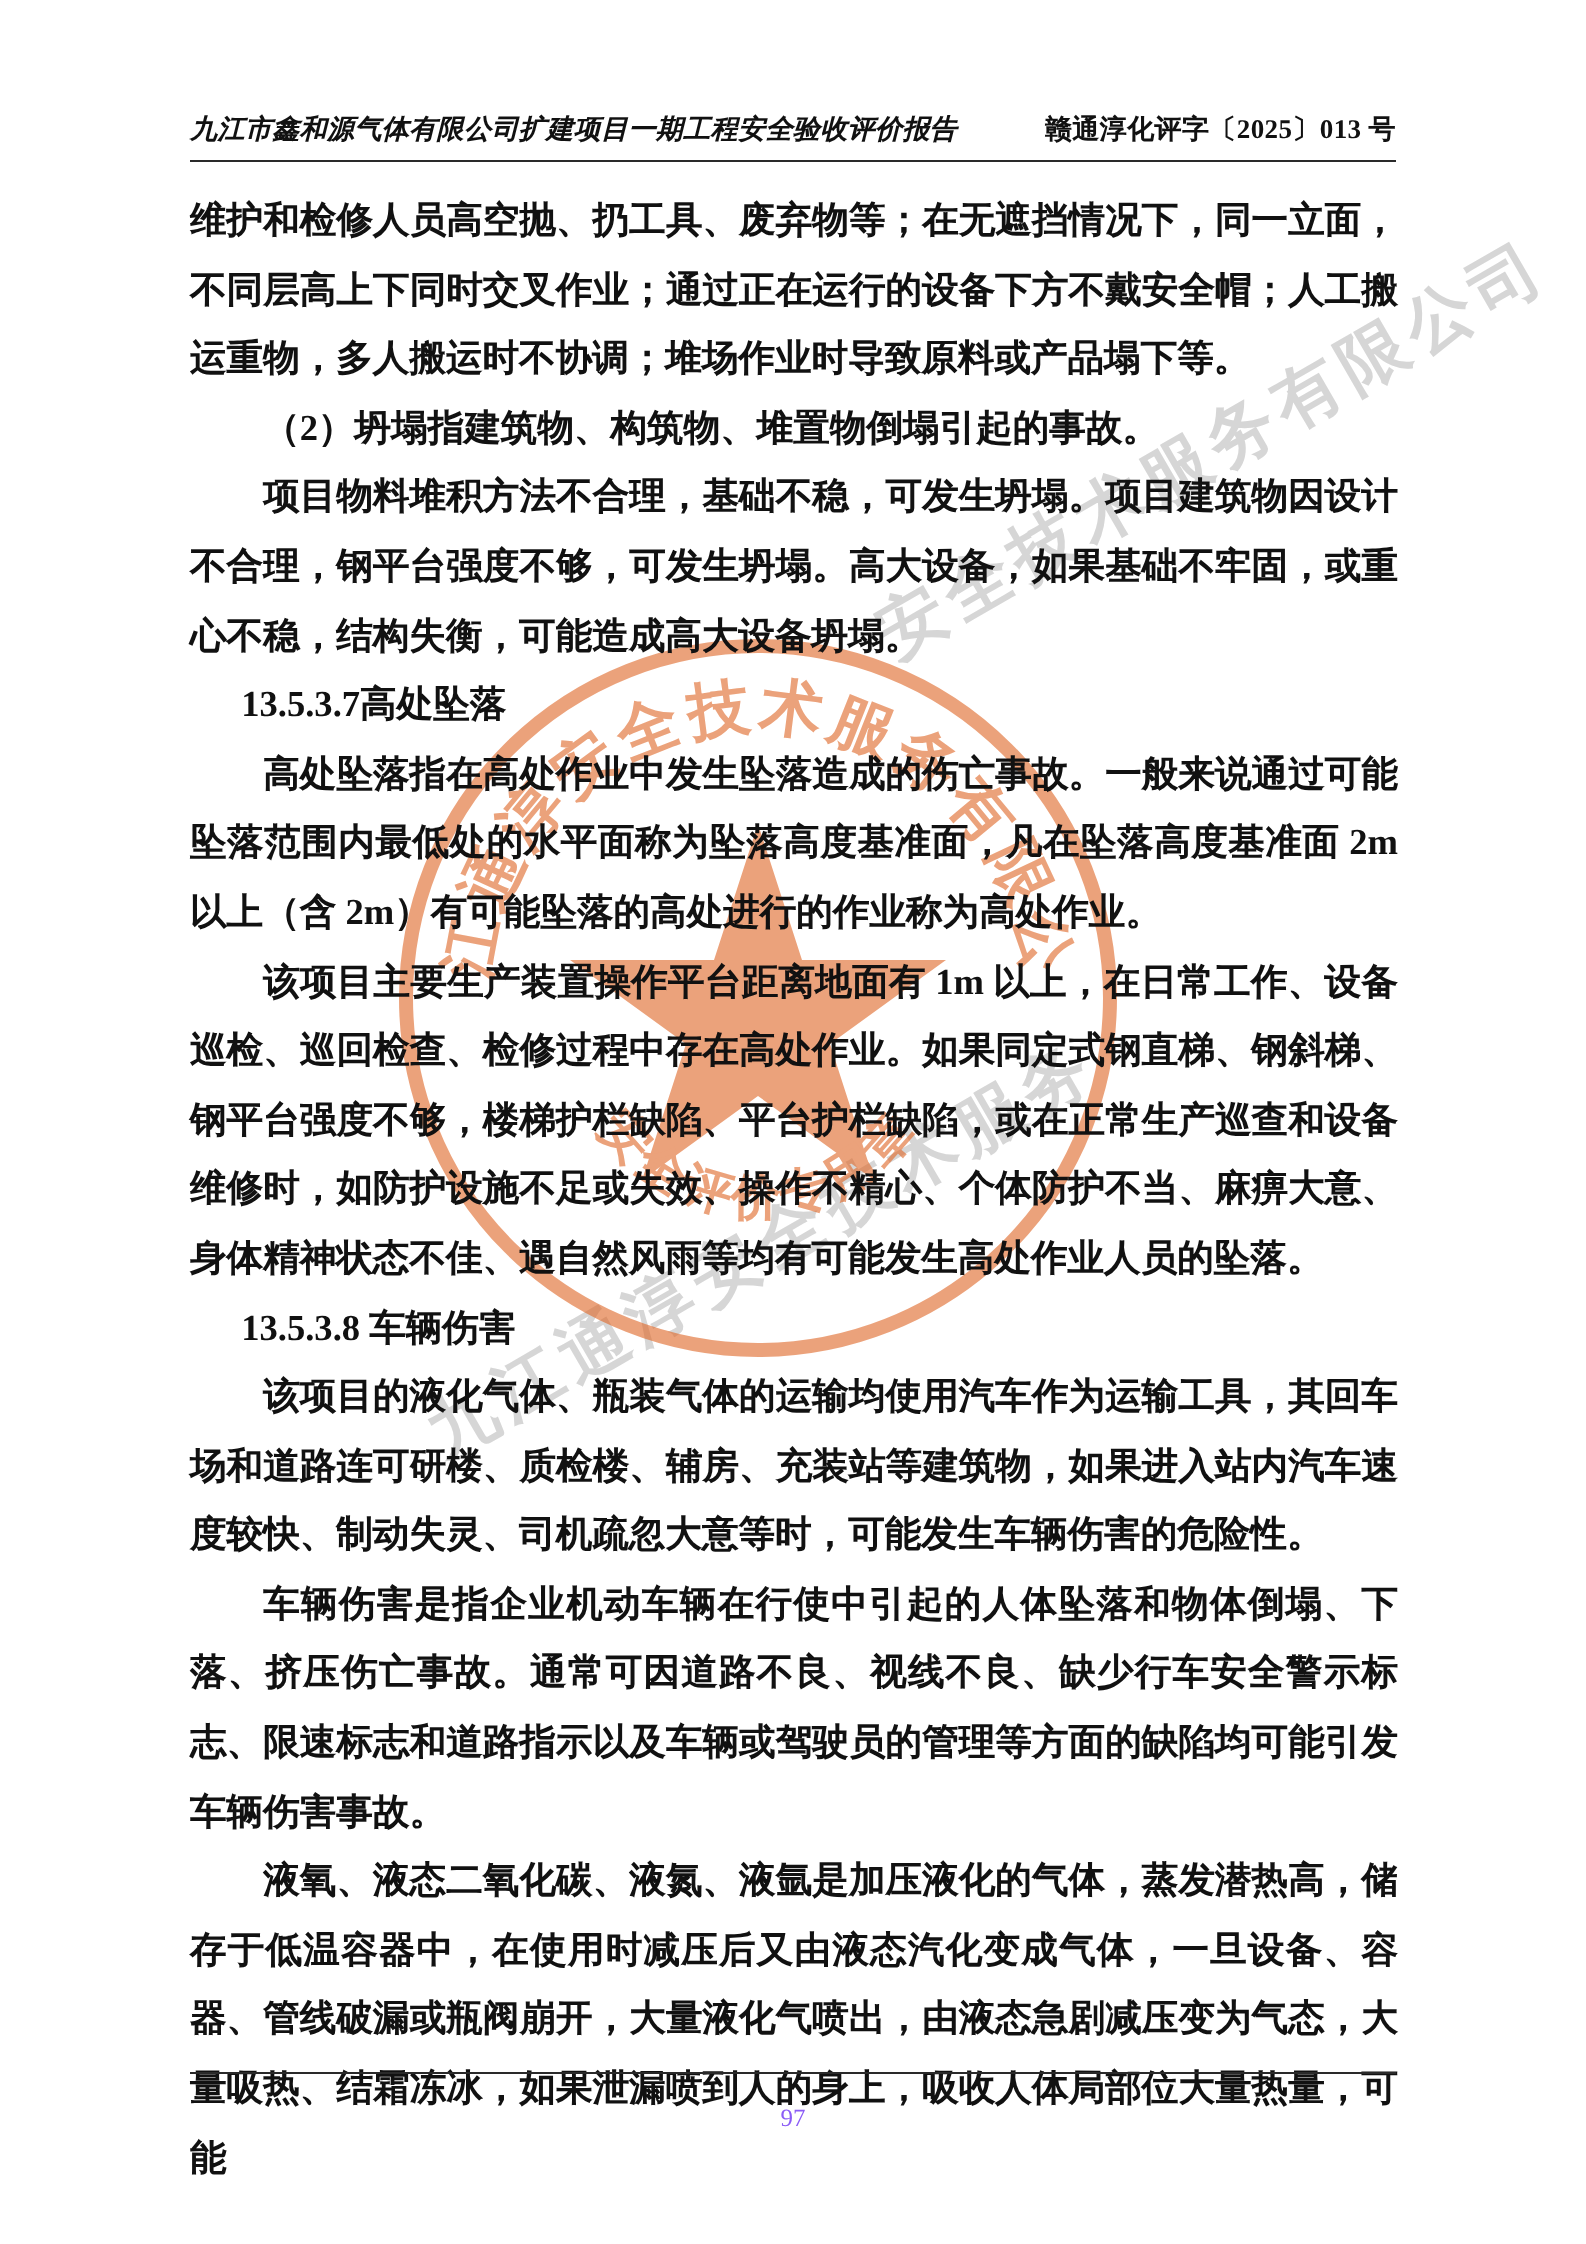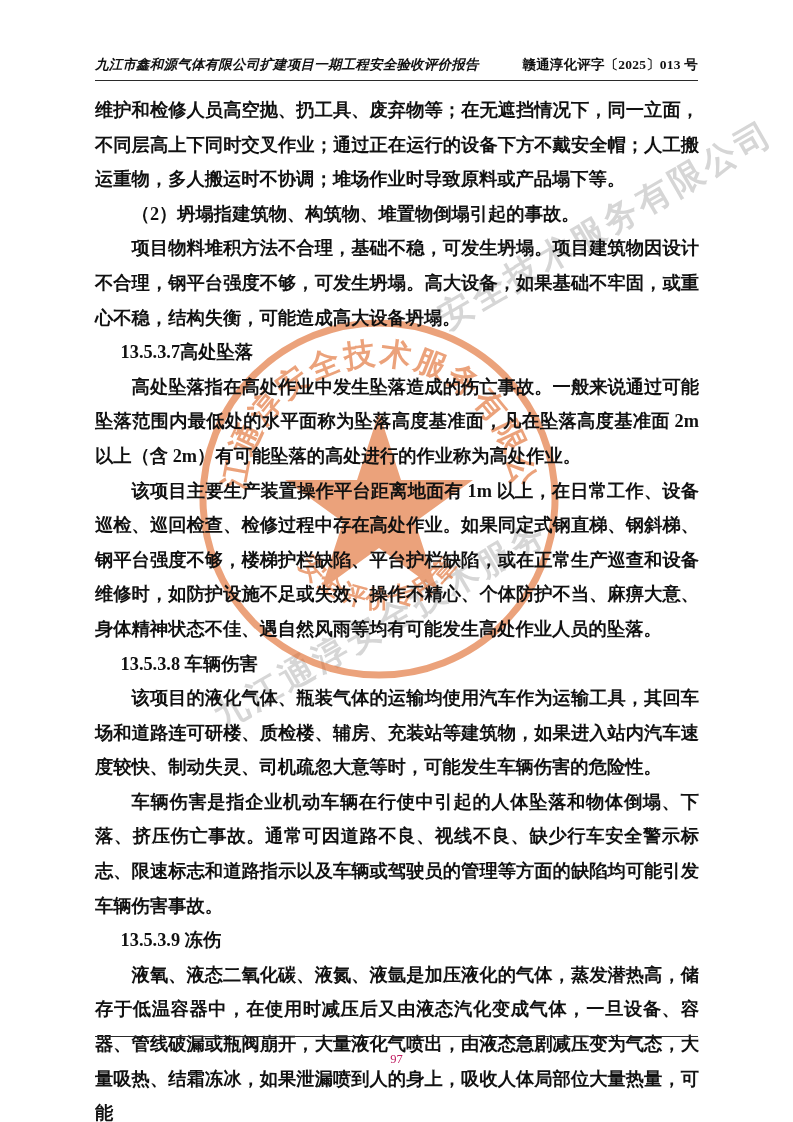--- a/index.html
+++ b/index.html
@@ -75,21 +75,21 @@
     right: 95px;
     border-top: 1.1px solid #2a2a2a;
   }
   .page-number {
     position: absolute;
     bottom: 55px;
     left: 0;
     width: 100%;
     text-align: center;
     font-size: 12.5px;
-    color: #be185d;
+    color: #8b5cf6;
   }
 
   
   .stamp {
     position: absolute;
     left: 196px;
     top: 316px;
     width: 366px;
     height: 366px;
     pointer-events: none;
@@ -159,20 +159,19 @@
   <div class="content">
     <p>维护和检修人员高空抛、扔工具、废弃物等；在无遮挡情况下，同一立面，不同层高上下同时交叉作业；通过正在运行的设备下方不戴安全帽；人工搬运重物，多人搬运时不协调；堆场作业时导致原料或产品塌下等。</p>
     <p class="indent">（2）坍塌指建筑物、构筑物、堆置物倒塌引起的事故。</p>
     <p class="indent">项目物料堆积方法不合理，基础不稳，可发生坍塌。项目建筑物因设计不合理，钢平台强度不够，可发生坍塌。高大设备，如果基础不牢固，或重心不稳，结构失衡，可能造成高大设备坍塌。</p>
     <p class="heading">13.5.3.7高处坠落</p>
     <p class="indent">高处坠落指在高处作业中发生坠落造成的伤亡事故。一般来说通过可能坠落范围内最低处的水平面称为坠落高度基准面，凡在坠落高度基准面 2m 以上（含 2m）有可能坠落的高处进行的作业称为高处作业。</p>
     <p class="indent">该项目主要生产装置操作平台距离地面有 1m 以上，在日常工作、设备巡检、巡回检查、检修过程中存在高处作业。如果同定式钢直梯、钢斜梯、钢平台强度不够，楼梯护栏缺陷、平台护栏缺陷，或在正常生产巡查和设备维修时，如防护设施不足或失效、操作不精心、个体防护不当、麻痹大意、身体精神状态不佳、遇自然风雨等均有可能发生高处作业人员的坠落。</p>
     <p class="heading">13.5.3.8 车辆伤害</p>
     <p class="indent">该项目的液化气体、瓶装气体的运输均使用汽车作为运输工具，其回车场和道路连可研楼、质检楼、辅房、充装站等建筑物，如果进入站内汽车速度较快、制动失灵、司机疏忽大意等时，可能发生车辆伤害的危险性。</p>
     <p class="indent">车辆伤害是指企业机动车辆在行使中引起的人体坠落和物体倒塌、下落、挤压伤亡事故。通常可因道路不良、视线不良、缺少行车安全警示标志、限速标志和道路指示以及车辆或驾驶员的管理等方面的缺陷均可能引发车辆伤害事故。</p>
-    <p class="heading">13.5.3.9 冻伤</p>
     <p class="indent">液氧、液态二氧化碳、液氮、液氩是加压液化的气体，蒸发潜热高，储存于低温容器中，在使用时减压后又由液态汽化变成气体，一旦设备、容器、管线破漏或瓶阀崩开，大量液化气喷出，由液态急剧减压变为气态，大量吸热、结霜冻冰，如果泄漏喷到人的身上，吸收人体局部位大量热量，可能</p>
   </div>
 
   <div class="footer-rule"></div>
   <div class="page-number">97</div>
 
 </div>
 
 </body></html>

